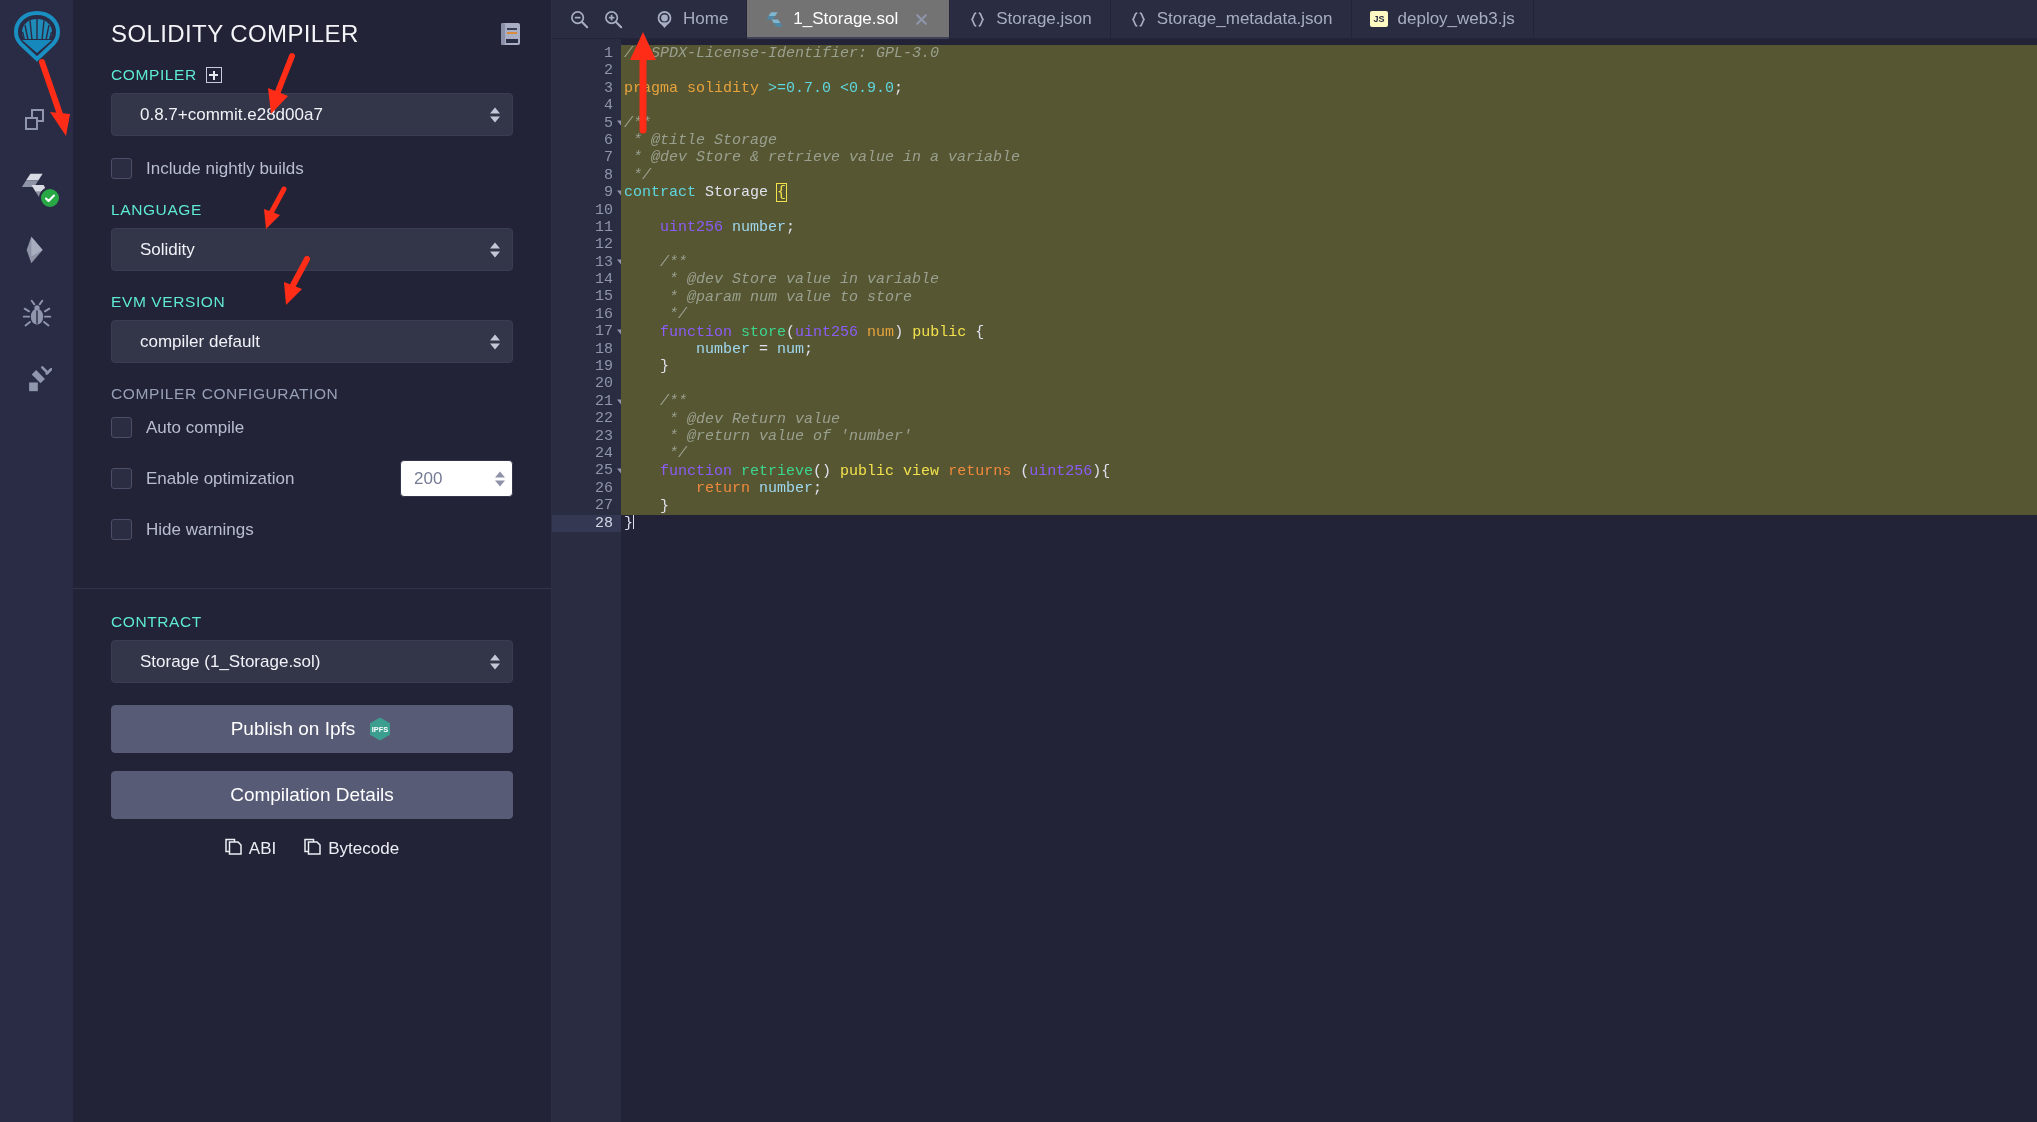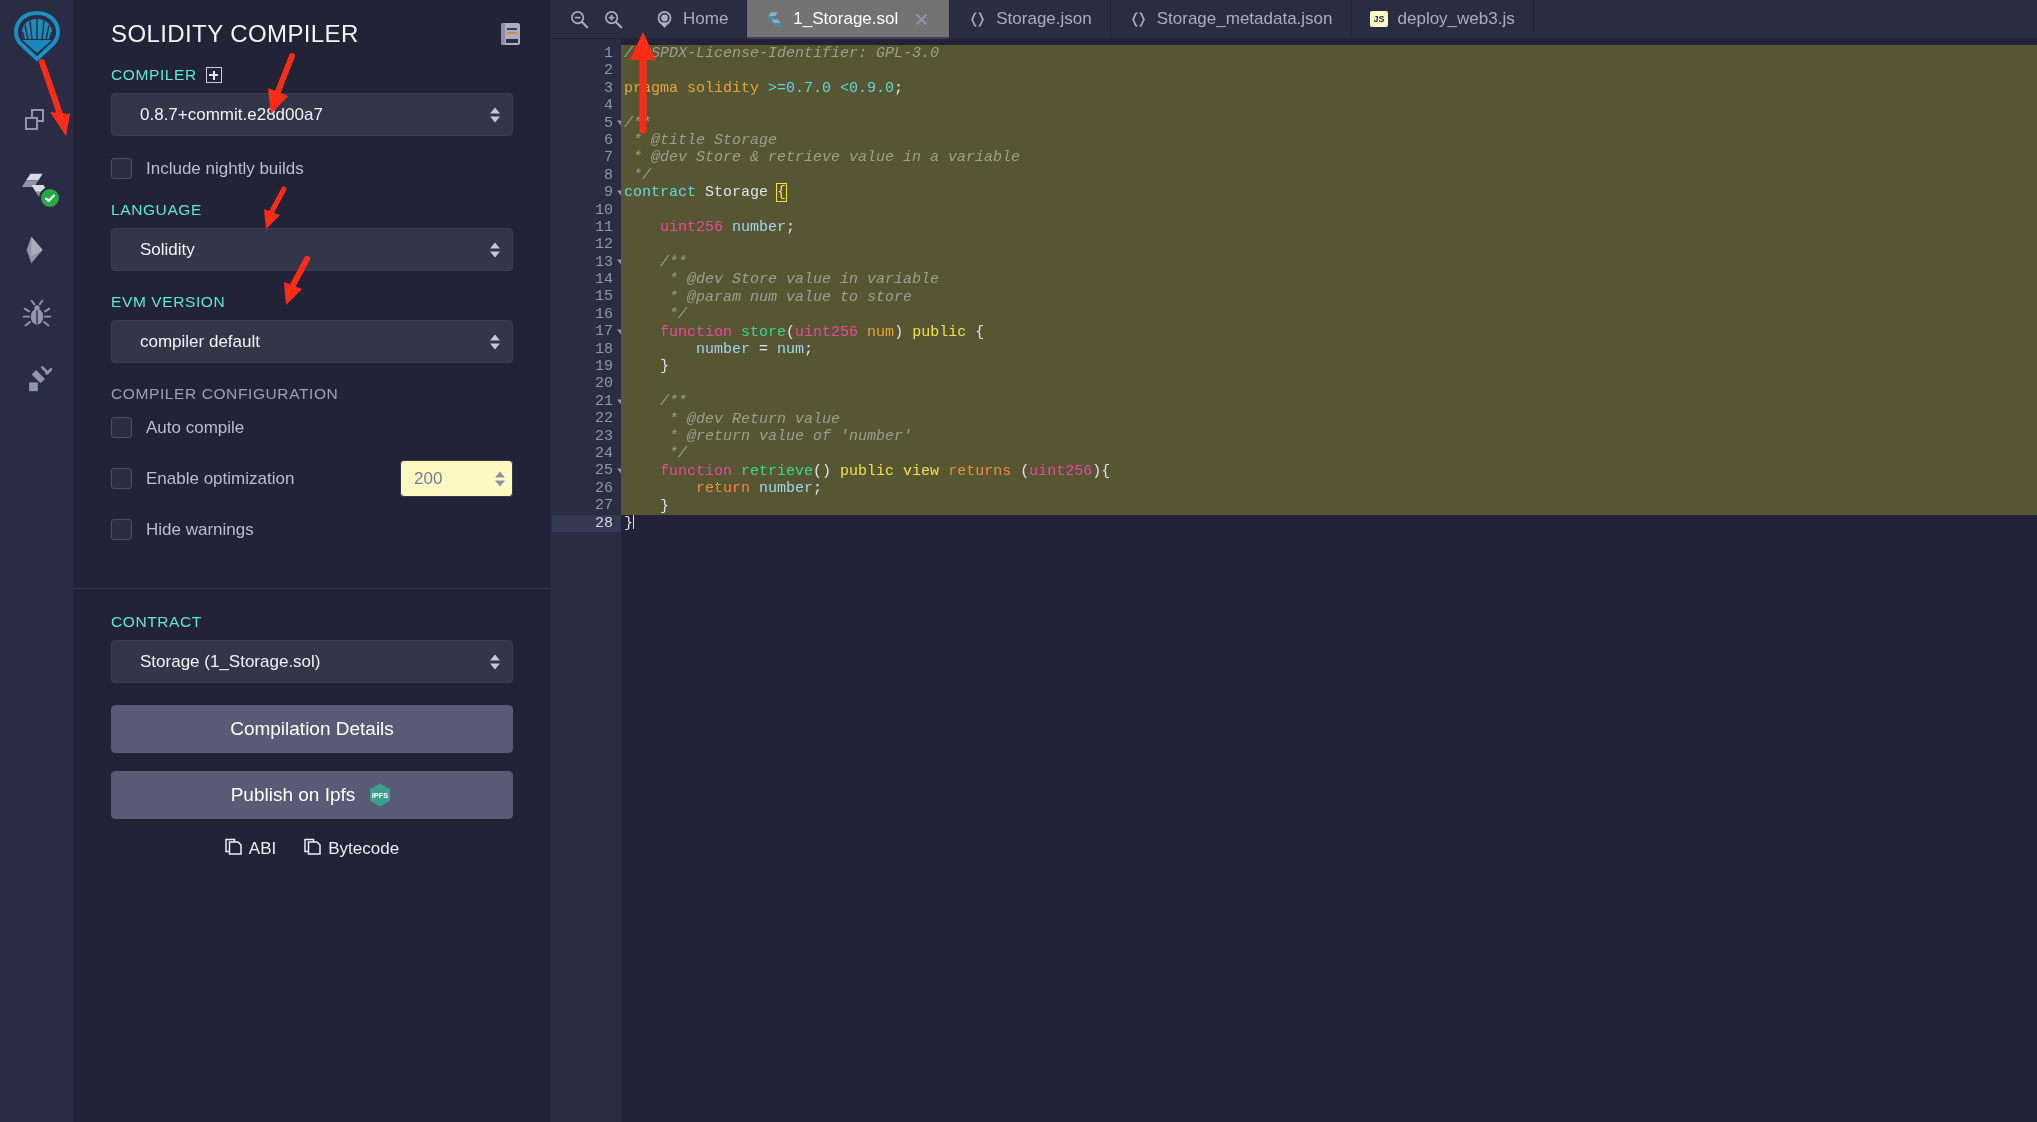--- a/index.html
+++ b/index.html
@@ -99,21 +99,21 @@
   .section-cap {
     font-size: 15.5px; color: #98a0b8; letter-spacing: .6px; margin-bottom: 14px;
   }
 
   .opt-row {
     display: flex; align-items: center; gap: 14px; margin-bottom: 22px;
   }
   .opt-row .grow { flex: 1; }
   .runs-wrap { position: relative; width: 113px; flex: 0 0 113px; }
   .runs-box {
-    width: 100%; height: 37px; background: #fef9c3; border: 1px solid #33354a;
+    width: 100%; height: 37px; background: #ffffff; border: 1px solid #33354a;
     border-radius: 4px; color: #767c94; font-size: 17px;
     display: flex; align-items: center; padding: 0 26px 0 13px;
   }
   .runs-wrap .spinner-arrows { right: 8px; }
   .runs-wrap .spinner-arrows i.up { border-bottom-color: #8e93a8; }
   .runs-wrap .spinner-arrows i.down { border-top-color: #8e93a8; }
 
   .compile-btn {
     margin-top: 8px; width: 100%; height: 48px;
     background: #0b85a9; border: none; border-radius: 4px;
@@ -217,21 +217,21 @@
   }
   pre.code {
     position: relative; margin: 0; padding: 6px 0 0 3px;
     font-family: "Liberation Mono", monospace; font-size: 15px; line-height: 17.4px;
     color: #d4d7e3; white-space: pre;
   }
   .c-comment { color: #9aa08f; font-style: italic; }
   .c-kw      { color: #e8a33d; }
   .c-kw2     { color: #5fd7e0; }
   .c-num     { color: #5fd7e0; }
-  .c-type    { color: #ec4899; }
+  .c-type    { color: #8b5cf6; }
   .c-fn      { color: #3bd68f; }
   .c-mod     { color: #f2e14c; }
   .c-ret     { color: #f08a3c; }
   .c-plain   { color: #dfe2ee; }
   .c-var     { color: #9fd8ef; }
   .c-brace-h { color: #f2e14c; outline: 1px solid #f2e14c; }
   .caret {
     display: inline-block; width: 1px; height: 14px;
     background: #dfe2ee; vertical-align: -2px;
   }
@@ -403,31 +403,31 @@
       <div class="field-label">CONTRACT</div>
       <div class="select-wrap">
         <div class="select-box">Storage (1_Storage.sol)</div>
         <span class="spinner-arrows">
             <i class="up"></i>
             <i class="down"></i>
           </span>
       </div>
 
       <button class="grey-btn">
-        <span>Compilation Details</span>
-      </button>
-
-      <button class="grey-btn">
         <span>Publish on Ipfs</span>
         <span class="ipfs-badge">
           <svg viewBox="0 0 26 26" width="26" height="26">
             <path d="M13 1.5l10 5.8v11.4l-10 5.8-10-5.8V7.3z" fill="#3c9e8f"></path>
             <text x="13" y="16.3" font-size="7.4" font-family="Liberation Sans, sans-serif" font-weight="bold" fill="#ffffff" text-anchor="middle">IPFS</text>
           </svg>
         </span>
+      </button>
+
+      <button class="grey-btn">
+        <span>Compilation Details</span>
       </button>
 
       <div class="copy-row">
         <span class="copy-item">
           <span>
             <svg viewBox="0 0 17 19" width="17" height="19">
               <path d="M1 2.5h8.5v12H1z" fill="none" stroke="#eceef5" stroke-width="1.5"></path>
               <path d="M4.5 5h8.5l3 3v9H4.5z" fill="#222336" stroke="#eceef5" stroke-width="1.5"></path>
             </svg>
           </span>

